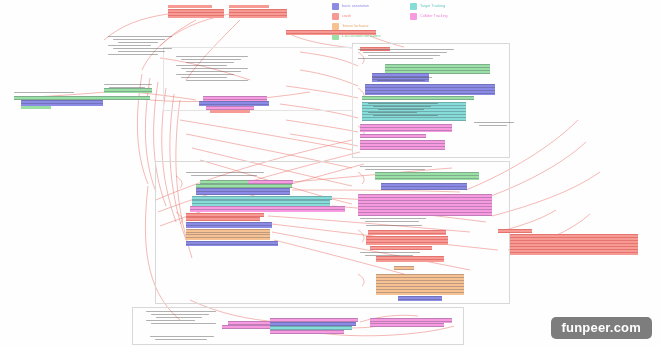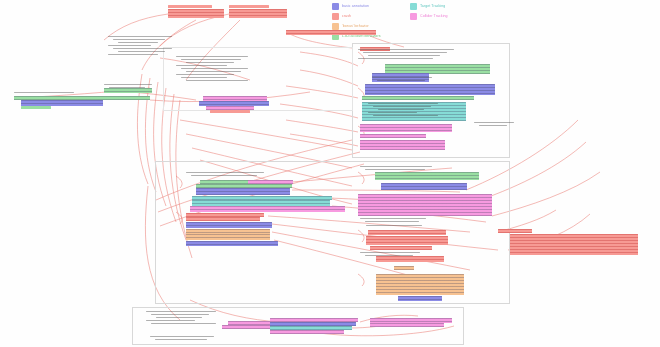--- a/index.html
+++ b/index.html
@@ -402,14 +402,15 @@
         <i style="margin-left: 5px; width: 36px;"></i>
       </div>
       <div class="codepara" style="left: 14px; top: 92px; width: 60px;">
         <i style="margin-left: 0px; width: 60px;"></i>
       </div>
       <div class="codepara" style="left: 366px; top: 225px; width: 56px;">
         <i style="margin-left: 0px; width: 56px;"></i>
       </div>
     </div>
 
+  <div class="watermark">funpeer.com</div>
 
 </div>
 
 </body></html>

